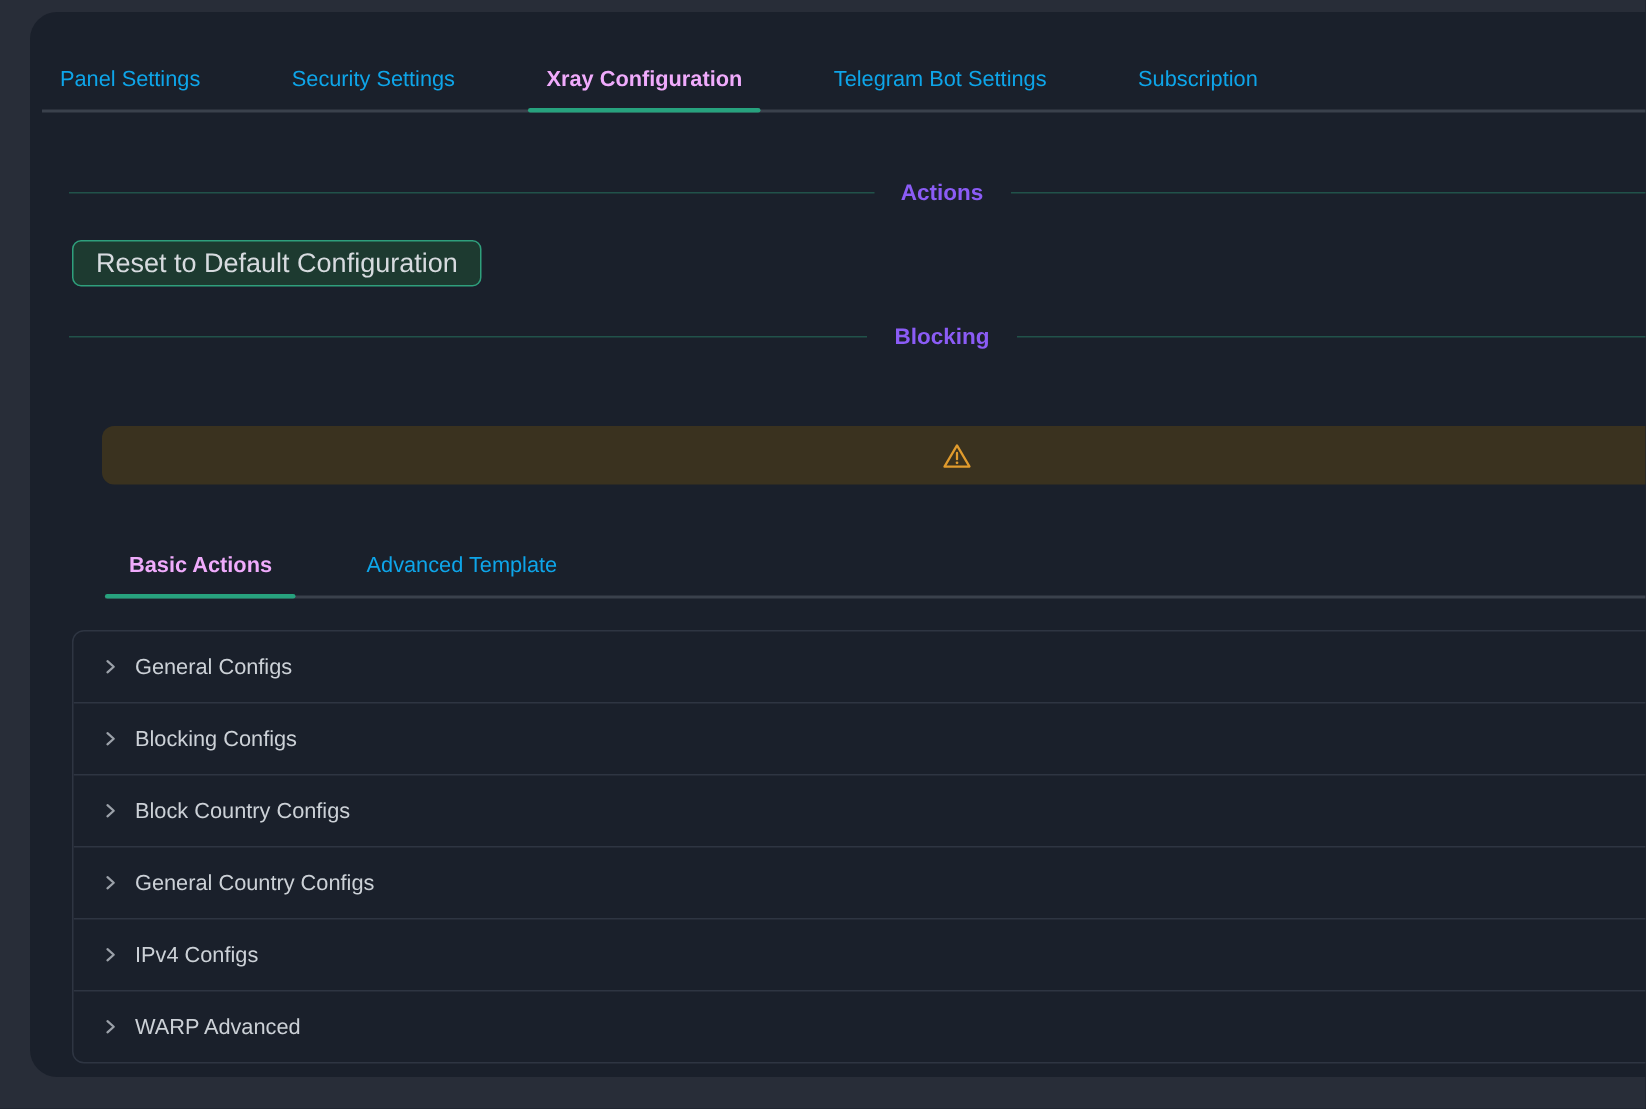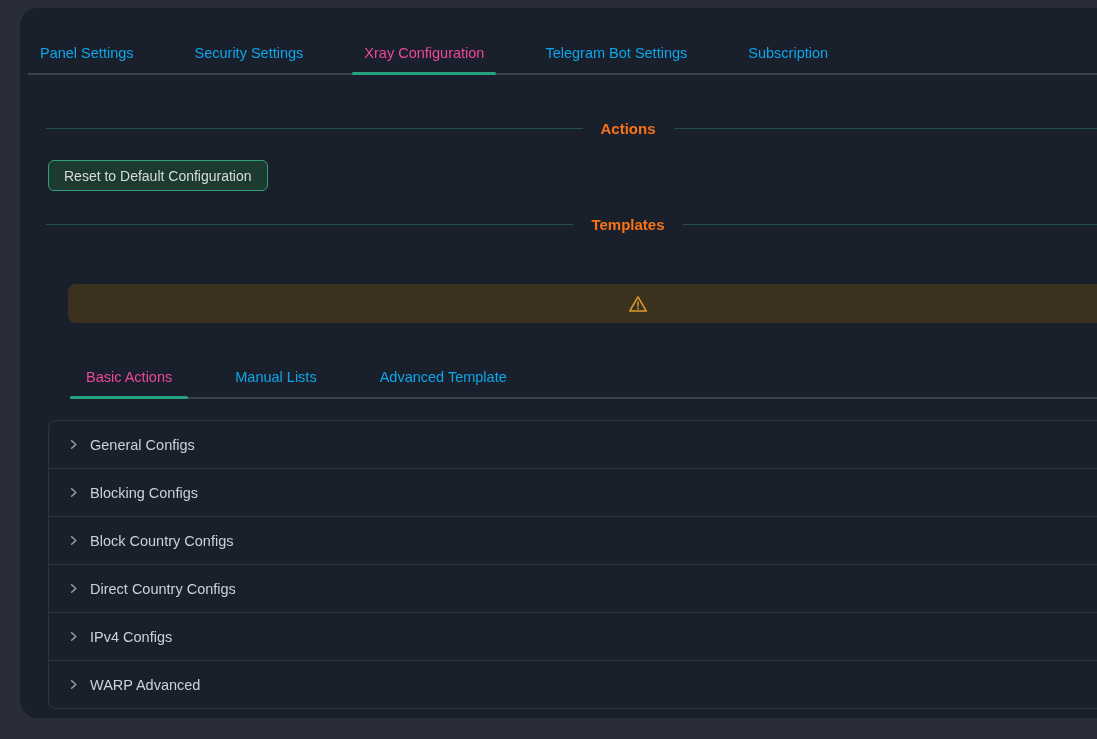--- a/index.html
+++ b/index.html
@@ -18,45 +18,45 @@
   .tabs-top{
     position:absolute;left:8px;right:0;top:24px;height:41px;
     display:flex;align-items:center;gap:37px;
     border-bottom:2px solid #3a414c;
     padding-left:0;
   }
   .tab{
     position:relative;height:100%;display:flex;align-items:center;
     padding:0 12px;font-size:14.5px;color:#0ea5e9;cursor:pointer;white-space:nowrap;
   }
-  .tab.active{color:#ec4899;font-weight:400;}
+  .tab.active{color:#f0abfc;font-weight:700;}
   .tab.active::after{
     content:"";position:absolute;left:0;right:0;bottom:-2px;height:3px;
     background:#27a27e;border-radius:2px;
   }
 
   
   .divider{
     position:absolute;left:26px;right:26px;height:21px;
     display:flex;align-items:center;
   }
   .divider .line{flex:1;height:1px;background:rgba(45,165,127,0.38);}
   .divider .label{
-    margin:0 18px;font-size:15px;font-weight:700;color:#f97316;white-space:nowrap;
+    margin:0 18px;font-size:15px;font-weight:700;color:#8b5cf6;white-space:nowrap;
   }
   .divider.actions{top:110px;}
   .divider.templates{top:206px;}
 
   
   .btn-reset{
     position:absolute;left:28px;top:152px;height:31px;
     display:inline-flex;align-items:center;
     padding:0 15px;border-radius:6px;cursor:pointer;
     background:#1d3a30;border:1px solid #2f9f7c;
-    color:#d7dbdf;font-size:14px;font-family:"Liberation Sans", sans-serif;
+    color:#d7dbdf;font-size:18px;font-family:"Liberation Sans", sans-serif;
   }
 
   
   .banner{
     position:absolute;left:48px;right:28px;top:276px;height:39px;
     background:#3a321f;border-radius:8px;
     display:flex;align-items:center;justify-content:center;gap:9px;
     color:#d89614;font-size:15px;
   }
   .banner svg{flex:0 0 auto;display:block;}
@@ -100,35 +100,34 @@
   <div class="divider actions">
     <span class="line"></span>
     <span class="label">Actions</span>
     <span class="line"></span>
   </div>
 
   <button class="btn-reset">Reset to Default Configuration</button>
 
   <div class="divider templates">
     <span class="line"></span>
-    <span class="label">Templates</span>
+    <span class="label">Blocking</span>
     <span class="line"></span>
   </div>
 
   <div class="banner">
     <svg width="20" height="20" viewBox="0 0 24 24" fill="none">
       <path d="M12 3.5 L22 20.5 H2 Z" stroke="#e09b2d" stroke-width="1.8" stroke-linejoin="round"></path>
       <line x1="12" y1="9.5" x2="12" y2="14.5" stroke="#e09b2d" stroke-width="1.8" stroke-linecap="round"></line>
       <circle cx="12" cy="17.4" r="1.1" fill="#e09b2d"></circle>
     </svg>
   </div>
 
   <div class="tabs-inner">
     <div class="tab active">Basic Actions</div>
-    <div class="tab">Manual Lists</div>
     <div class="tab">Advanced Template</div>
   </div>
 
   <div class="accordion">
     <div class="acc-row">
       <span class="chev">
         <svg width="13" height="13" viewBox="0 0 14 14" fill="none">
             <path d="M5 3 L9.5 7 L5 11" stroke="#9ba1a9" stroke-width="1.6" stroke-linecap="round" stroke-linejoin="round"></path>
           </svg>
       </span>
@@ -149,21 +148,21 @@
           </svg>
       </span>
       <span>Block Country Configs</span>
     </div>
     <div class="acc-row">
       <span class="chev">
         <svg width="13" height="13" viewBox="0 0 14 14" fill="none">
             <path d="M5 3 L9.5 7 L5 11" stroke="#9ba1a9" stroke-width="1.6" stroke-linecap="round" stroke-linejoin="round"></path>
           </svg>
       </span>
-      <span>Direct Country Configs</span>
+      <span>General Country Configs</span>
     </div>
     <div class="acc-row">
       <span class="chev">
         <svg width="13" height="13" viewBox="0 0 14 14" fill="none">
             <path d="M5 3 L9.5 7 L5 11" stroke="#9ba1a9" stroke-width="1.6" stroke-linecap="round" stroke-linejoin="round"></path>
           </svg>
       </span>
       <span>IPv4 Configs</span>
     </div>
     <div class="acc-row">

